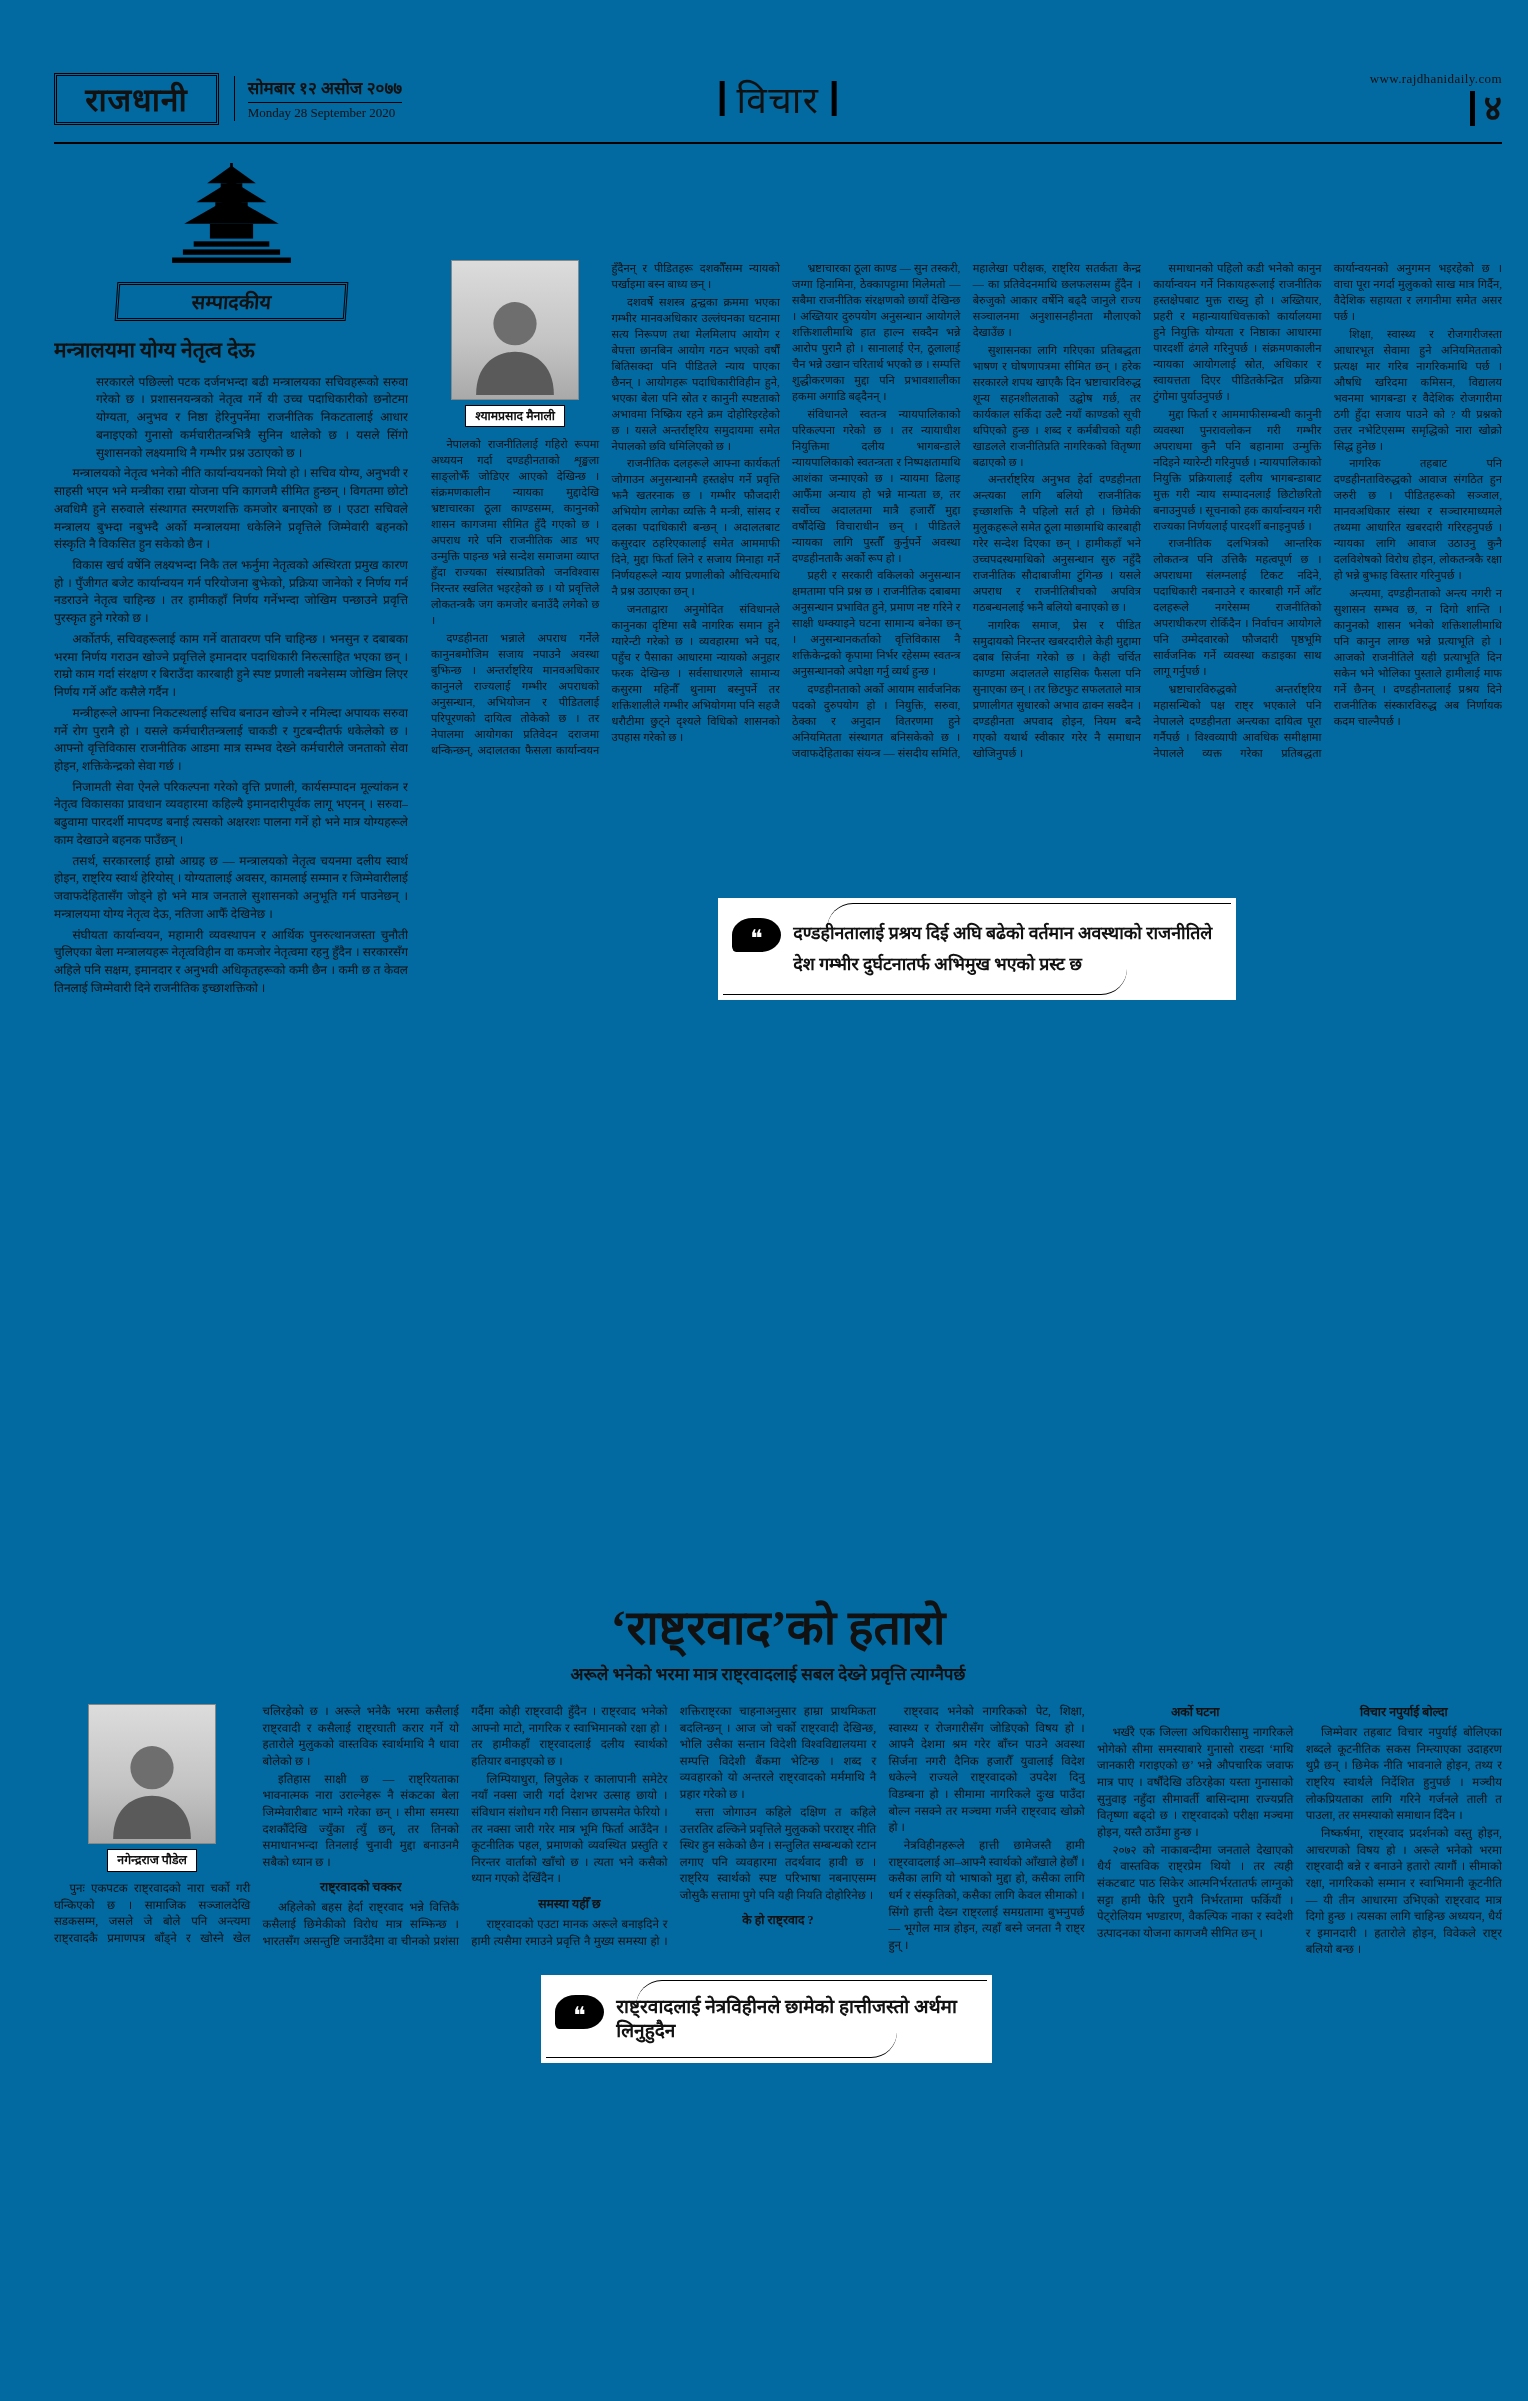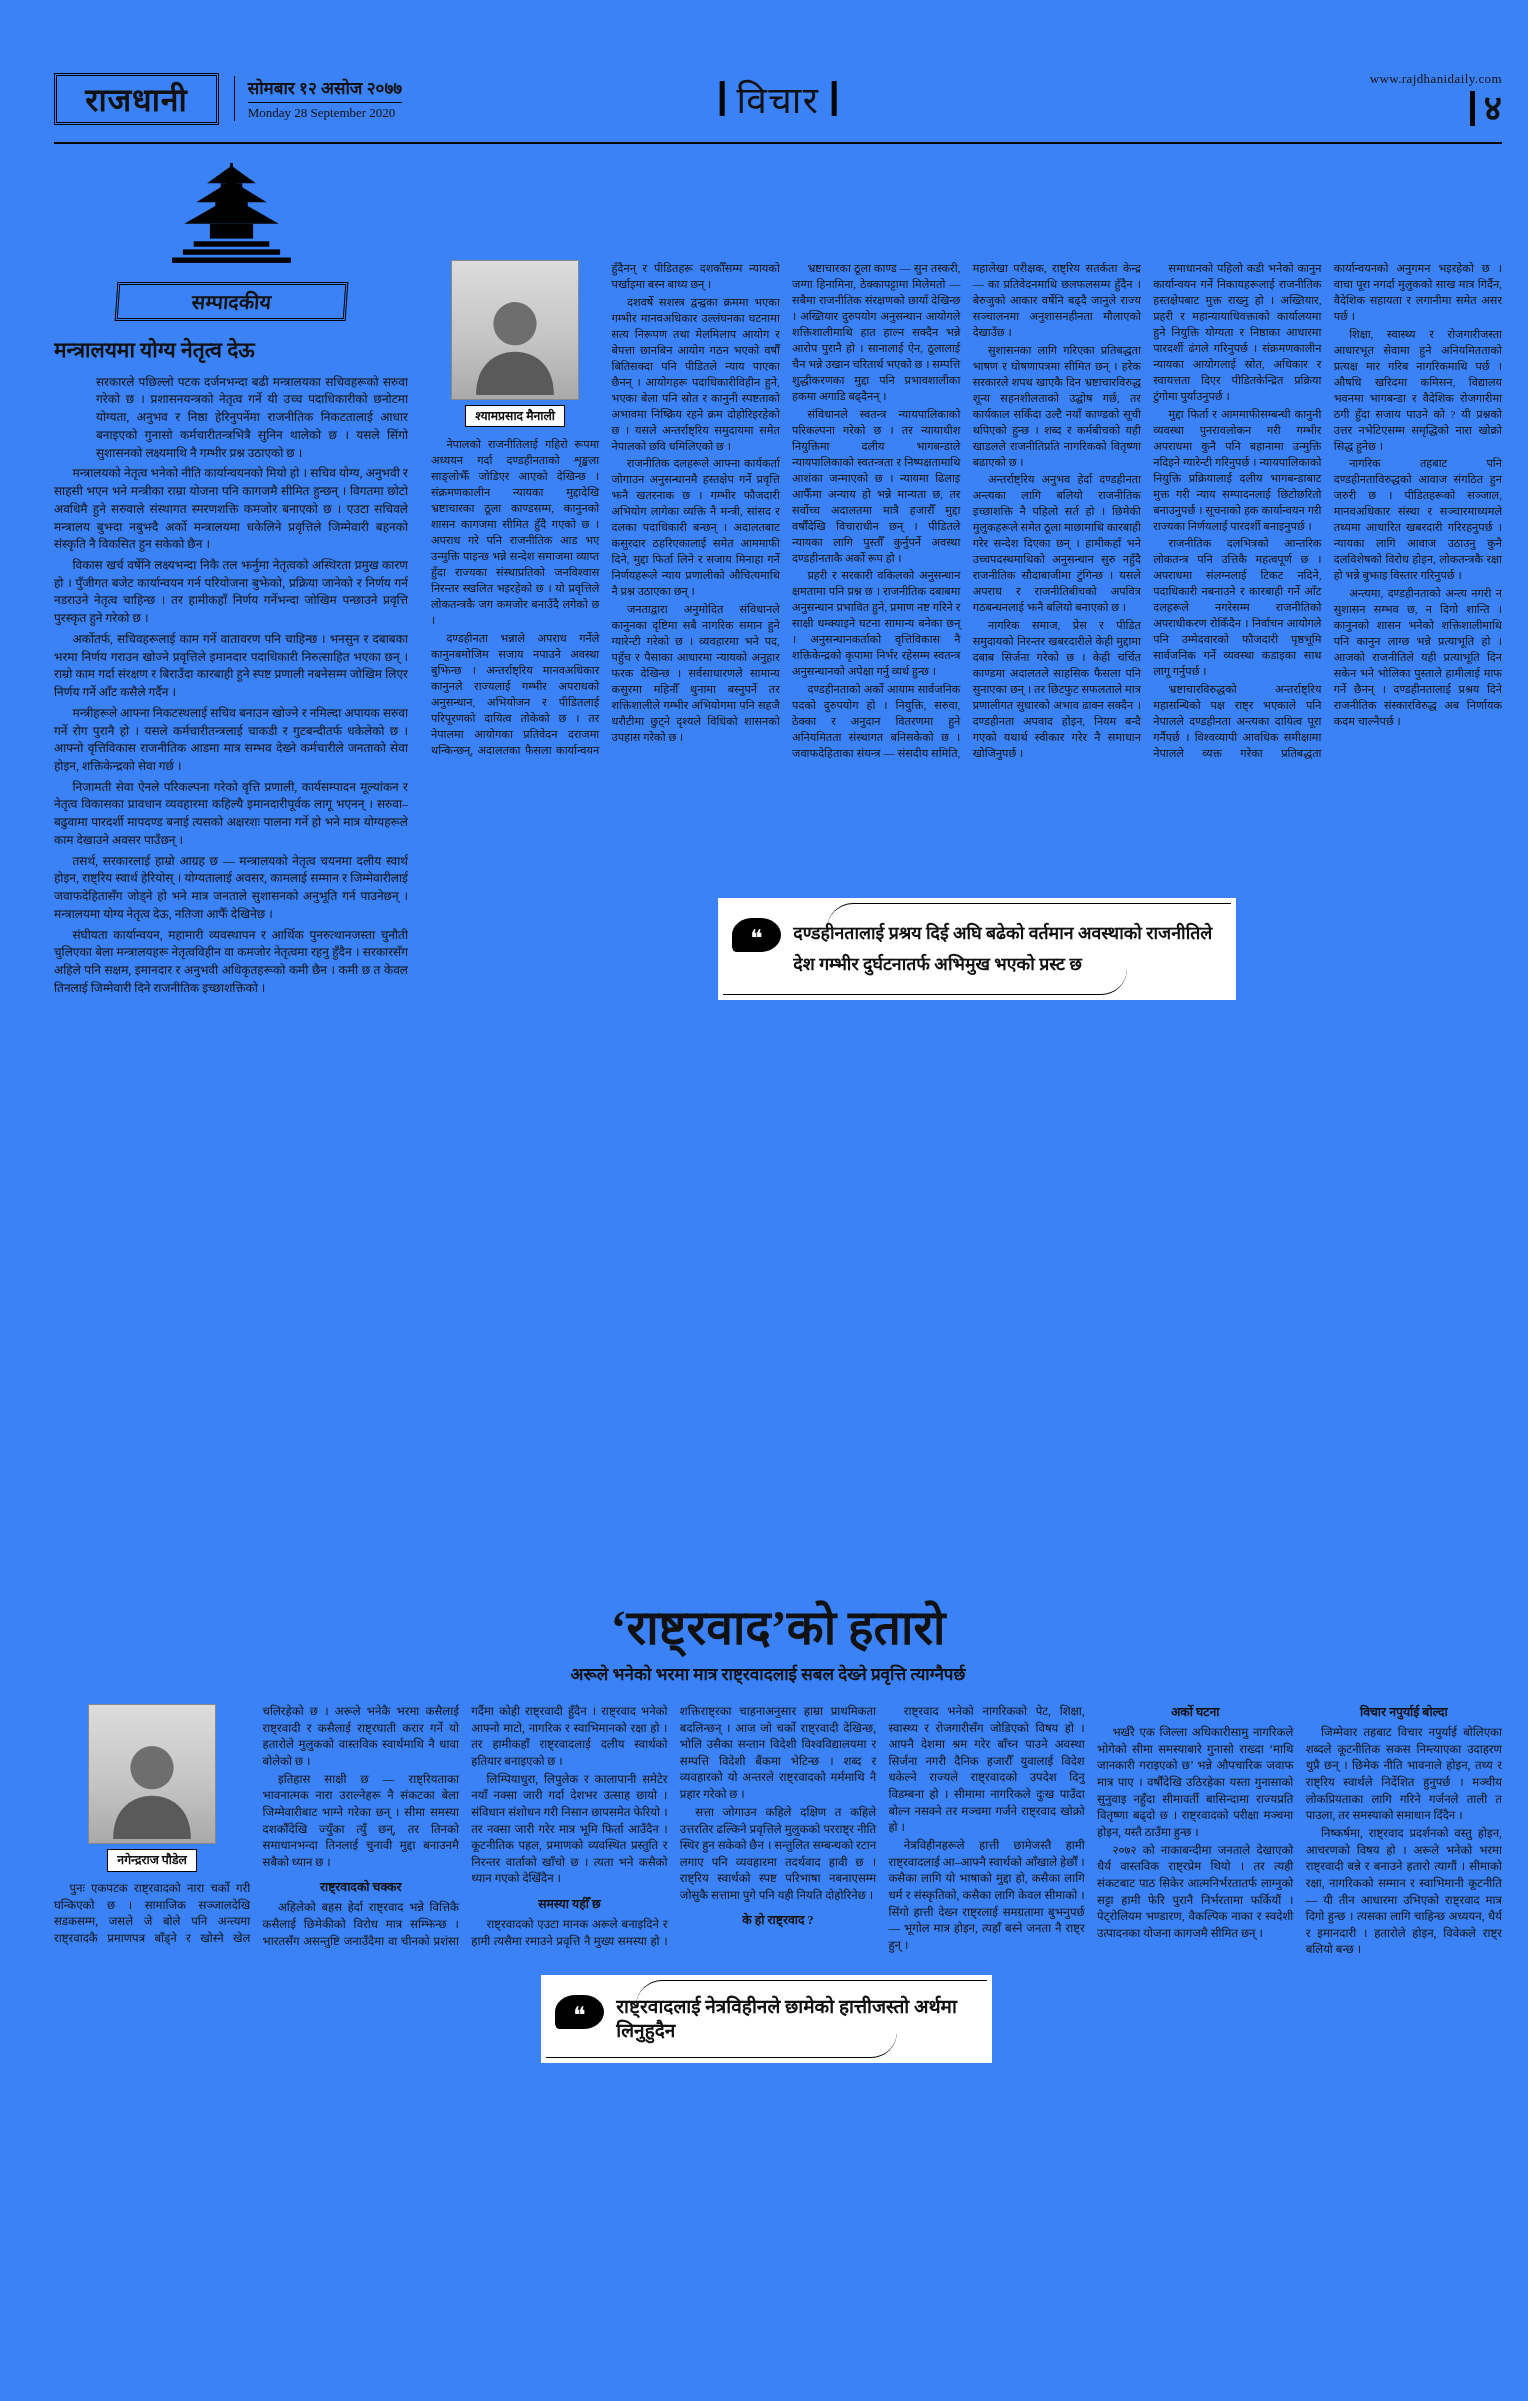--- a/index.html
+++ b/index.html
@@ -1,21 +1,21 @@
 <!DOCTYPE html>
 <html lang="ne" style="font-size:12.3px"><head>
 <meta charset="utf-8">
 <title>Rajdhani Daily — विचार</title>
 <style>
   * { margin:0; padding:0; box-sizing:border-box; }
   html,body { background:#e9e9e9; }
   body { font-family:"Liberation Serif","DejaVu Serif",serif; color:#111; }
   .page {
     position:relative; width:1528px; height:2401px; margin:0 auto;
-    background:#3b82f6; overflow:hidden;
+    background:#0369a1; overflow:hidden;
   }
 
   
   .header {
     position:absolute; top:55px; left:54px; width:1448px; height:89px;
     border-bottom:2.3px solid #000; display:flex; align-items:center;
   }
   .masthead-box {
     border:3.9px double #000; width:165px; height:52px;
     display:flex; align-items:center; justify-content:center;
@@ -160,21 +160,21 @@
     <div class="editorial-label-box">
       <span>सम्पादकीय</span>
     </div>
     <h2 class="editorial-title">मन्त्रालयमा योग्य नेतृत्व देऊ</h2>
     <div class="editorial-body">
         <p>सरकारले पछिल्लो पटक दर्जनभन्दा बढी मन्त्रालयका सचिवहरूको सरुवा गरेको छ । प्रशासनयन्त्रको नेतृत्व गर्ने यी उच्च पदाधिकारीको छनोटमा योग्यता, अनुभव र निष्ठा हेरिनुपर्नेमा राजनीतिक निकटतालाई आधार बनाइएको गुनासो कर्मचारीतन्त्रभित्रै सुनिन थालेको छ । यसले सिंगो सुशासनको लक्ष्यमाथि नै गम्भीर प्रश्न उठाएको छ ।</p>
         <p>मन्त्रालयको नेतृत्व भनेको नीति कार्यान्वयनको मियो हो । सचिव योग्य, अनुभवी र साहसी भएन भने मन्त्रीका राम्रा योजना पनि कागजमै सीमित हुन्छन् । विगतमा छोटो अवधिमै हुने सरुवाले संस्थागत स्मरणशक्ति कमजोर बनाएको छ । एउटा सचिवले मन्त्रालय बुझ्दा नबुझ्दै अर्को मन्त्रालयमा धकेलिने प्रवृत्तिले जिम्मेवारी बहनको संस्कृति नै विकसित हुन सकेको छैन ।</p>
         <p>विकास खर्च वर्षेनि लक्ष्यभन्दा निकै तल झर्नुमा नेतृत्वको अस्थिरता प्रमुख कारण हो । पुँजीगत बजेट कार्यान्वयन गर्न परियोजना बुझेको, प्रक्रिया जानेको र निर्णय गर्न नडराउने नेतृत्व चाहिन्छ । तर हामीकहाँ निर्णय गर्नेभन्दा जोखिम पन्छाउने प्रवृत्ति पुरस्कृत हुने गरेको छ ।</p>
         <p>अर्कोतर्फ, सचिवहरूलाई काम गर्ने वातावरण पनि चाहिन्छ । भनसुन र दबाबका भरमा निर्णय गराउन खोज्ने प्रवृत्तिले इमानदार पदाधिकारी निरुत्साहित भएका छन् । राम्रो काम गर्दा संरक्षण र बिराउँदा कारबाही हुने स्पष्ट प्रणाली नबनेसम्म जोखिम लिएर निर्णय गर्ने आँट कसैले गर्दैन ।</p>
         <p>मन्त्रीहरूले आफ्ना निकटस्थलाई सचिव बनाउन खोज्ने र नमिल्दा अपायक सरुवा गर्ने रोग पुरानै हो । यसले कर्मचारीतन्त्रलाई चाकडी र गुटबन्दीतर्फ धकेलेको छ । आफ्नो वृत्तिविकास राजनीतिक आडमा मात्र सम्भव देख्ने कर्मचारीले जनताको सेवा होइन, शक्तिकेन्द्रको सेवा गर्छ ।</p>
-        <p>निजामती सेवा ऐनले परिकल्पना गरेको वृत्ति प्रणाली, कार्यसम्पादन मूल्यांकन र नेतृत्व विकासका प्रावधान व्यवहारमा कहिल्यै इमानदारीपूर्वक लागू भएनन् । सरुवा–बढुवामा पारदर्शी मापदण्ड बनाई त्यसको अक्षरशः पालना गर्ने हो भने मात्र योग्यहरूले काम देखाउने अवसर पाउँछन् ।</p>
+        <p>निजामती सेवा ऐनले परिकल्पना गरेको वृत्ति प्रणाली, कार्यसम्पादन मूल्यांकन र नेतृत्व विकासका प्रावधान व्यवहारमा कहिल्यै इमानदारीपूर्वक लागू भएनन् । सरुवा–बढुवामा पारदर्शी मापदण्ड बनाई त्यसको अक्षरशः पालना गर्ने हो भने मात्र योग्यहरूले काम देखाउने बहनक पाउँछन् ।</p>
         <p>तसर्थ, सरकारलाई हाम्रो आग्रह छ — मन्त्रालयको नेतृत्व चयनमा दलीय स्वार्थ होइन, राष्ट्रिय स्वार्थ हेरियोस् । योग्यतालाई अवसर, कामलाई सम्मान र जिम्मेवारीलाई जवाफदेहितासँग जोड्ने हो भने मात्र जनताले सुशासनको अनुभूति गर्न पाउनेछन् । मन्त्रालयमा योग्य नेतृत्व देऊ, नतिजा आफैँ देखिनेछ ।</p>
         <p>संघीयता कार्यान्वयन, महामारी व्यवस्थापन र आर्थिक पुनरुत्थानजस्ता चुनौती चुलिएका बेला मन्त्रालयहरू नेतृत्वविहीन वा कमजोर नेतृत्वमा रहनु हुँदैन । सरकारसँग अहिले पनि सक्षम, इमानदार र अनुभवी अधिकृतहरूको कमी छैन । कमी छ त केवल तिनलाई जिम्मेवारी दिने राजनीतिक इच्छाशक्तिको ।</p>
       </div>
   </div>
 
 
   <div class="a1-wrap" style="position:absolute;">
     <div class="a1-cols">
       <div class="photo-block">
         <div class="photo">

